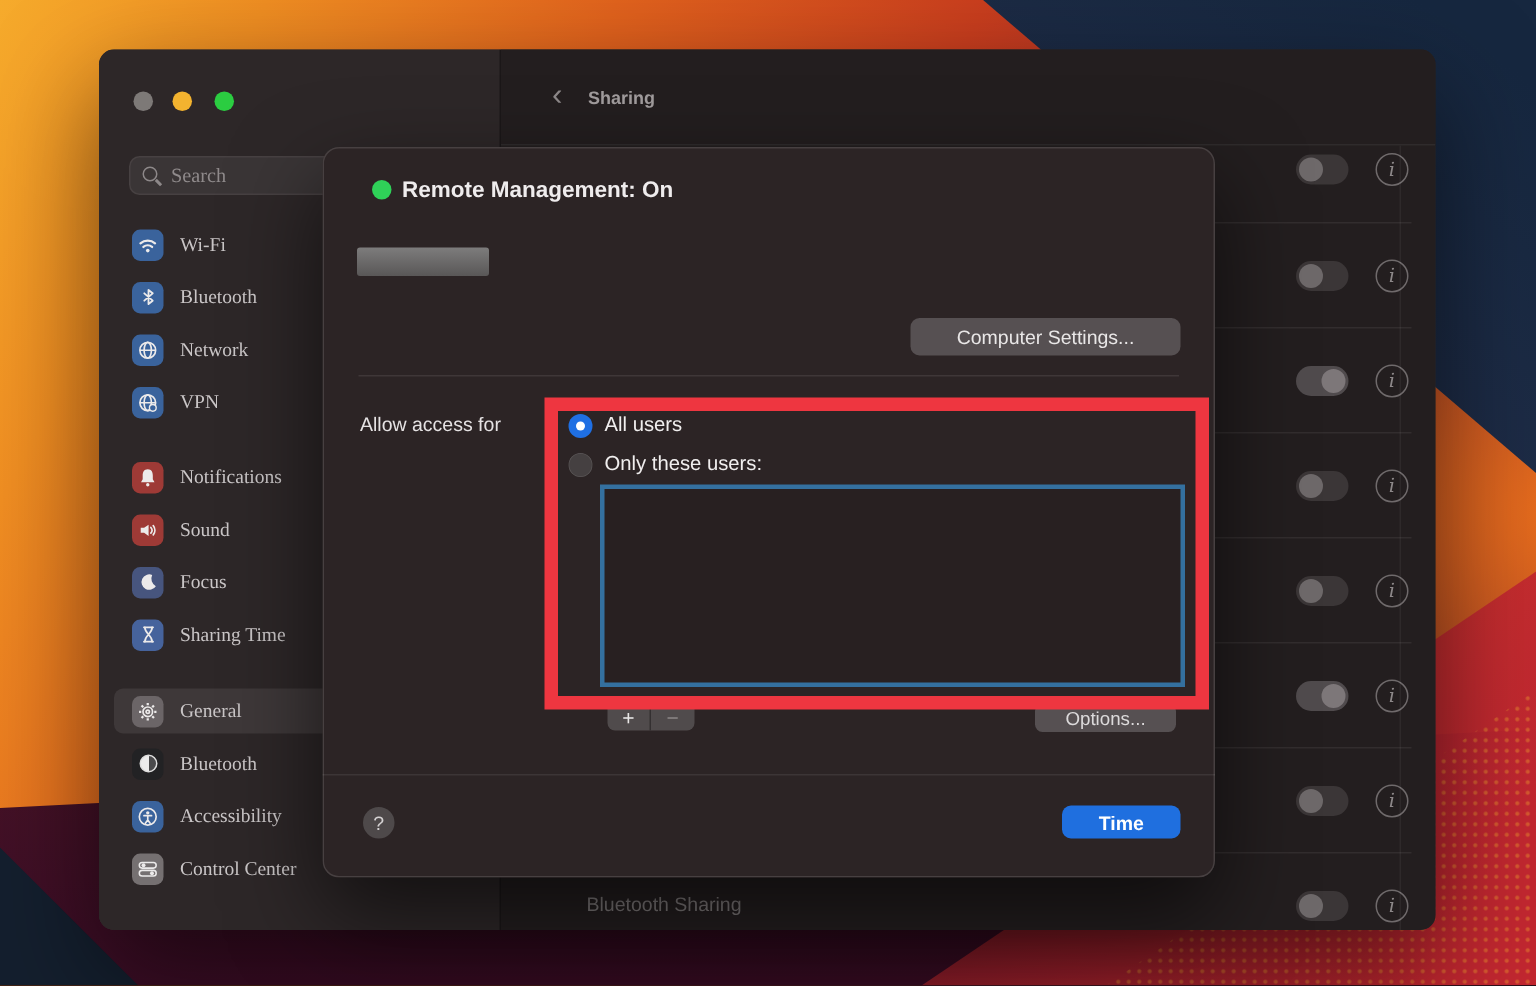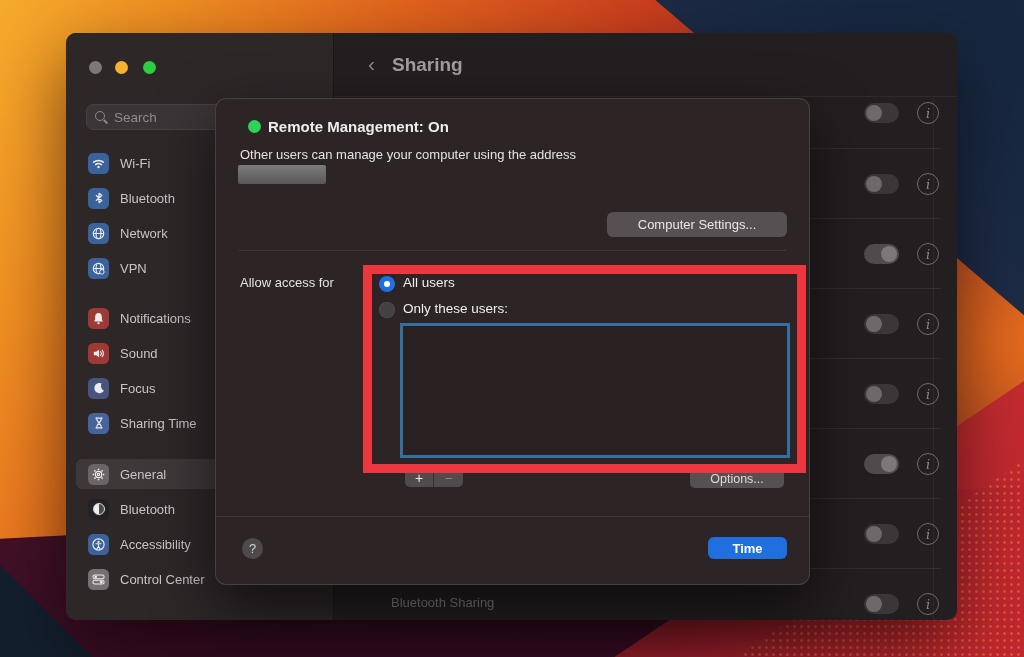--- a/index.html
+++ b/index.html
@@ -25,21 +25,21 @@
       background-image:radial-gradient(rgba(240,160,45,.9) 1px,transparent 1.7px);
       background-size:7px 7px; opacity:.45; }
   .wp-bl { clip-path:polygon(0 86%,9% 100%,0 100%); background:#141f2e; }
 
   
   .window { position:absolute; left:66px; top:33px; width:891px; height:587px;
       border-radius:10px; background:#231e1f; overflow:hidden; z-index:10;
       box-shadow:0 28px 70px rgba(0,0,0,.55), 0 0 0 1px rgba(255,255,255,.09) inset; }
 
   .sidebar { position:absolute; left:0; top:0; bottom:0; width:268px; background:#2d2728;
-      border-right:1px solid rgba(0,0,0,.4); }
+      border-right:1px solid rgba(0,0,0,.4);font-family:Liberation Serif, serif; }
   .tl { position:absolute; top:27.5px; width:13px; height:13px; border-radius:50%; }
   .tl.close { left:22.5px; background:var(--traffic-close); }
   .tl.min   { left:48.5px; background:var(--traffic-minimize); }
   .tl.zoom  { left:76.5px; background:var(--traffic-zoom); }
 
   .search { position:absolute; left:20px; top:71px; width:228px; height:26px;
       border-radius:7px; background:#3a3536; border:1px solid #474142;
       display:flex; align-items:center; padding-left:8px; gap:6px; }
   .mag { position:relative; width:13px; height:13px; }
   .mag::before { content:""; position:absolute; left:0; top:0; width:8px; height:8px;
@@ -60,21 +60,21 @@
   .ic-gray { background:#6b6567; } .ic-black { background:#222224; }
   .ic-lightgray { background:#757071; }
   .ic-siri { background:radial-gradient(circle at 35% 35%, #d45a9e 0%, #8a4fd8 38%, #3a6dc9 62%, #17223c 100%); }
   .half-circle { width:12px; height:12px; border-radius:50%;
       background:linear-gradient(90deg,#ececec 50%,#4a4a4c 50%); border:1px solid #dedede; }
 
   .content { position:absolute; left:268px; top:0; right:0; bottom:0; background:#231e1f; }
   .content-header { position:absolute; left:0; right:0; top:0; height:64px; background:#231e1f;
       border-bottom:1px solid rgba(255,255,255,.06); display:flex; align-items:center; z-index:2; }
   .chev { margin-left:34px; color:#8d8889; font-size:21px; line-height:1; padding-bottom:3px; }
-  .page-title { margin-left:17px; color:#a19c9d; font-size:19px; font-weight:bold; }
+  .page-title { margin-left:17px; color:#a19c9d; font-size:12px; font-weight:bold; }
   .vline { position:absolute; left:599px; top:64px; bottom:0; width:1px; background:rgba(255,255,255,.05); }
 
   .svc-row { position:absolute; left:32px; right:16px; height:70px; }
   .svc-row.divided { border-top:1px solid rgba(255,255,255,.07); }
   .svc-label { position:absolute; left:25px; top:26px; font-size:13px; color:#7d7879; }
   .toggle { position:absolute; left:498px; top:25px; width:35px; height:20px;
       border-radius:10px; background:#3b3637; }
   .toggle .knob { position:absolute; left:2px; top:2px; width:16px; height:16px;
       border-radius:50%; background:#6e696a; }
   .toggle[data-state="on"] { background:#504b4d; }
@@ -348,21 +348,20 @@
       <div class="content-header">
         <span class="chev">‹</span>
         <span class="page-title">Sharing</span>
       </div>
     </div>
   </div>
 
   <div class="sheet">
     <span class="status-dot"></span>
     <span class="sheet-title">Remote Management: On</span>
-    <span class="sheet-sub">Other users can manage your computer using the address</span>
     <span class="redacted"></span>
     <div class="btn btn-computer">Computer Settings...</div>
     <div class="sheet-div1"></div>
 
     <span class="allow-label">Allow access for</span>
     <span class="radio radio-1" data-selected="true"></span>
     <span class="radio-label rl-1">All users</span>
     <span class="radio radio-2" data-selected="false"></span>
     <span class="radio-label rl-2">Only these users:</span>
 

